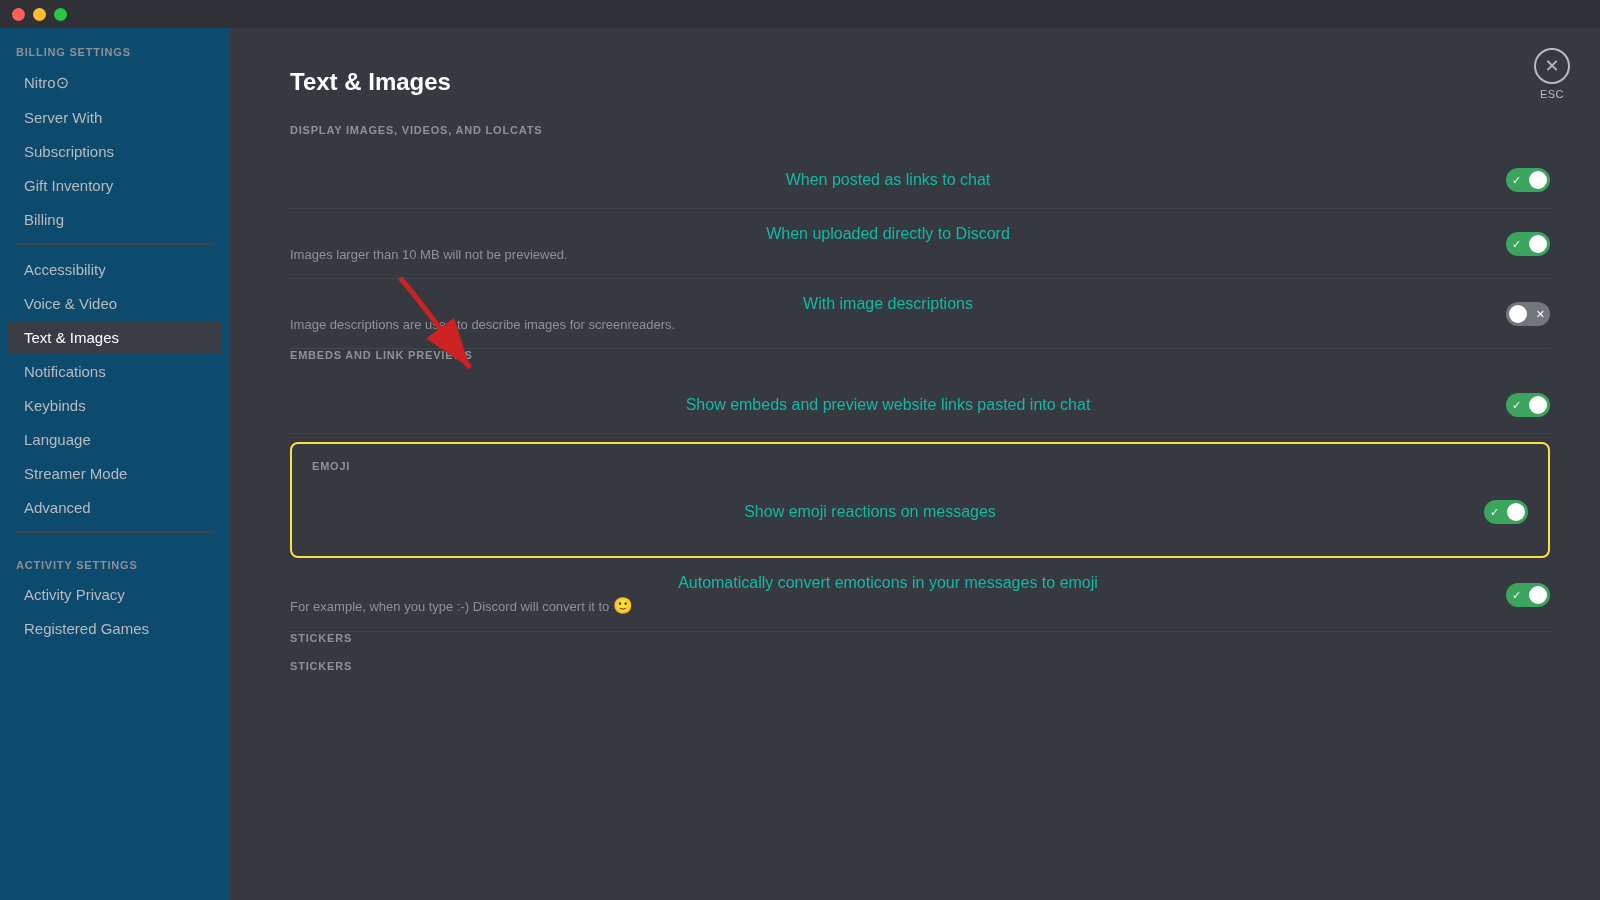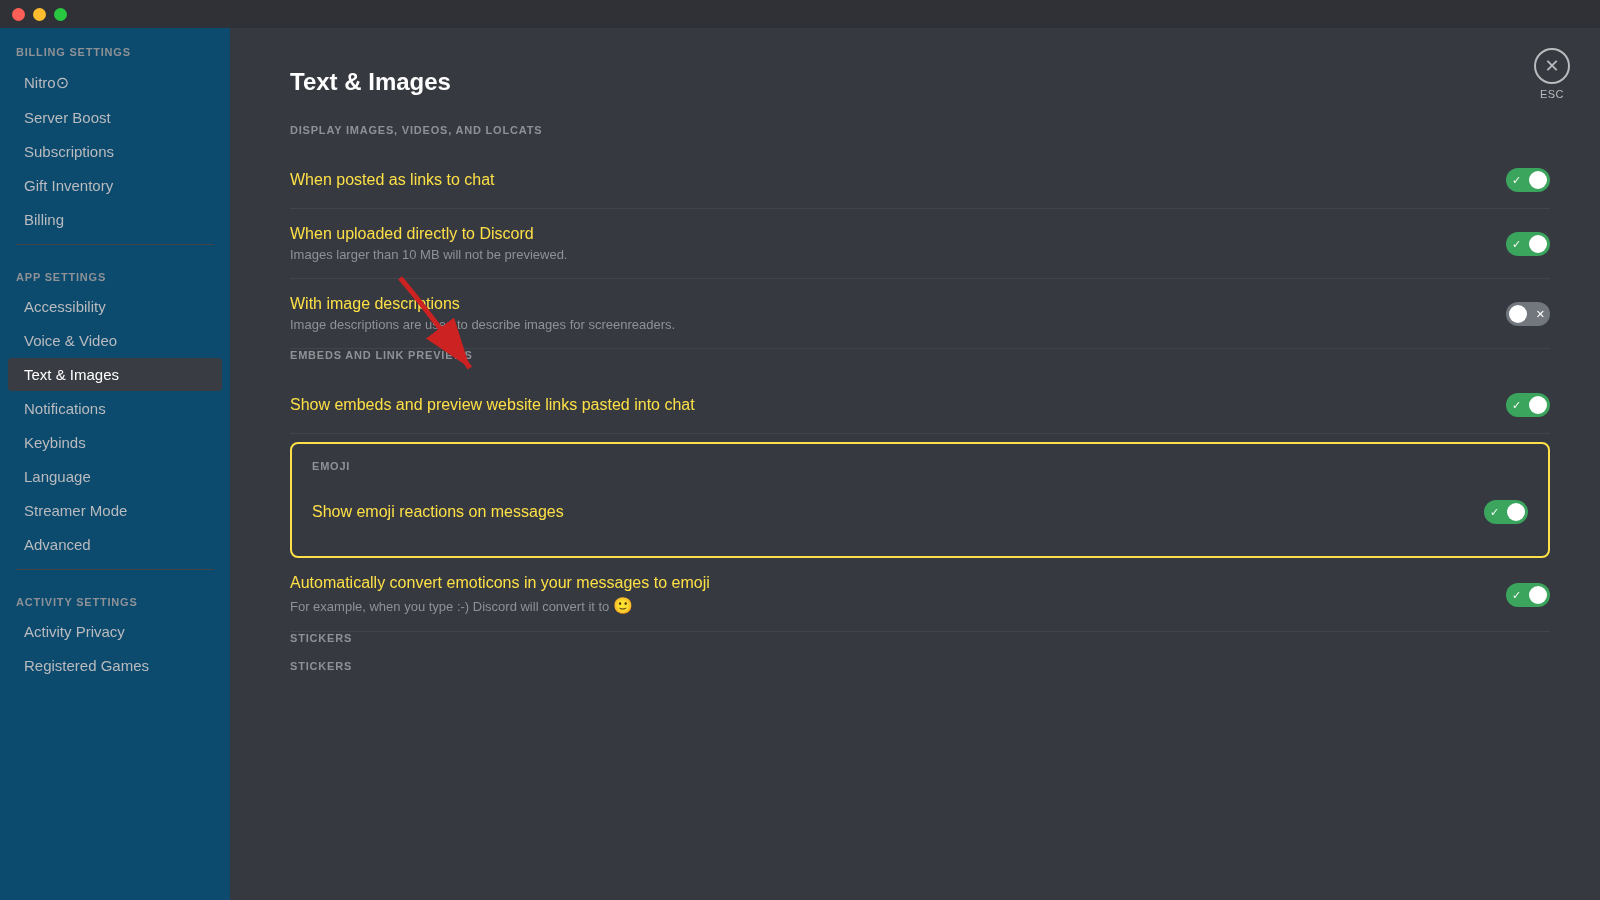--- a/index.html
+++ b/index.html
@@ -142,22 +142,23 @@
     .setting-row {
       display: flex;
       align-items: center;
       justify-content: space-between;
       padding: 16px 0;
       border-bottom: 1px solid #40444b;
     }
     .setting-row:last-child { border-bottom: none; gap: 36px; }
     .setting-label {
       font-size: 16px;
-      color: #fde047;
+      color: #14b8a6;
       font-weight: 500;
+      text-align: center;
     }
     .setting-desc {
       font-size: 13px;
       color: #8e9297;
       margin-top: 4px;
     }
     .setting-text { flex: 1; margin-right: 20px; }
 
     
     .toggle {
@@ -221,33 +222,32 @@
 <div class="app-body">
 
   <div class="sidebar">
 
   <div class="sidebar-section-header">BILLING SETTINGS</div>
       <div class="sidebar-item">
         <span>Nitro</span>
         <span class="nitro-icon">⊙</span>
       </div>
       <div class="sidebar-item">
-        <span>Server Boost</span>
+        <span>Server With</span>
       </div>
       <div class="sidebar-item">
         <span>Subscriptions</span>
       </div>
       <div class="sidebar-item">
         <span>Gift Inventory</span>
       </div>
       <div class="sidebar-item">
         <span>Billing</span>
       </div>
       <div class="sidebar-divider"></div>
-      <div class="sidebar-section-header">APP SETTINGS</div>
       <div class="sidebar-item">
         <span>Accessibility</span>
       </div>
       <div class="sidebar-item">
         <span>Voice &amp; Video</span>
       </div>
       <div class="sidebar-item active">
         <span>Text &amp; Images</span>
       </div>
       <div class="sidebar-item">

